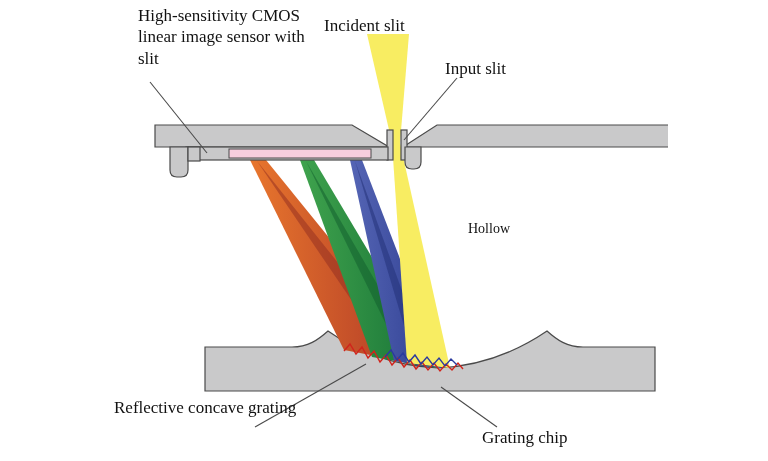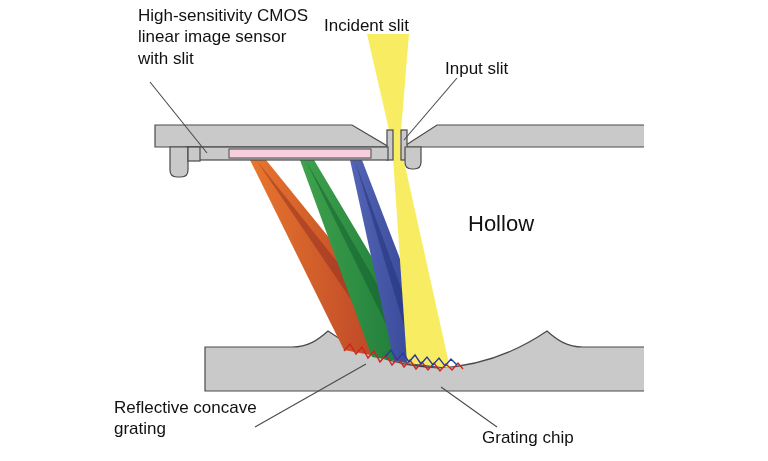--- a/index.html
+++ b/index.html
@@ -1,29 +1,29 @@
 <!DOCTYPE html>
 <html><head>
 <meta charset="utf-8">
 <style>
   html,body{margin:0;padding:0;background:#fff;}
   .stage{
     position:relative;width:644px;height:461px;background:#ffffff;
-    font-family:Liberation Sans, sans-serif;overflow:hidden;
+    font-family:Liberation Serif, serif;overflow:hidden;padding-left:24px;
   }
   .stage svg{position:absolute;left:0;top:0;}
   .label{position:absolute;color:#111;font-size:17px;line-height:1.25;}
   .outlined{stroke:#4a4a4a;stroke-width:1.2;}
   .thin-outline{stroke:#4a4a4a;stroke-width:1;}
   .zig{fill:none;stroke-width:1.4;stroke-linejoin:miter;}
   .leader{stroke:#4a4a4a;stroke-width:1.1;fill:none;}
   #lab-sensor{left:138px;top:5px;width:176px;}
   #lab-incident{left:324px;top:15px;white-space:nowrap;}
   #lab-slit{left:445px;top:58px;white-space:nowrap;text-align:right;}
-  #lab-hollow{left:468px;top:210px;font-size:22px;white-space:nowrap;}
+  #lab-hollow{left:468px;top:220px;font-size:14px;white-space:nowrap;}
   #lab-grating{left:114px;top:397px;width:196px;}
   #lab-chip{left:482px;top:427px;white-space:nowrap;}
 </style>
 </head>
 <body>
 
 <div class="stage">
 
   <svg width="768" height="461" viewBox="0 0 768 461">
     <defs>

